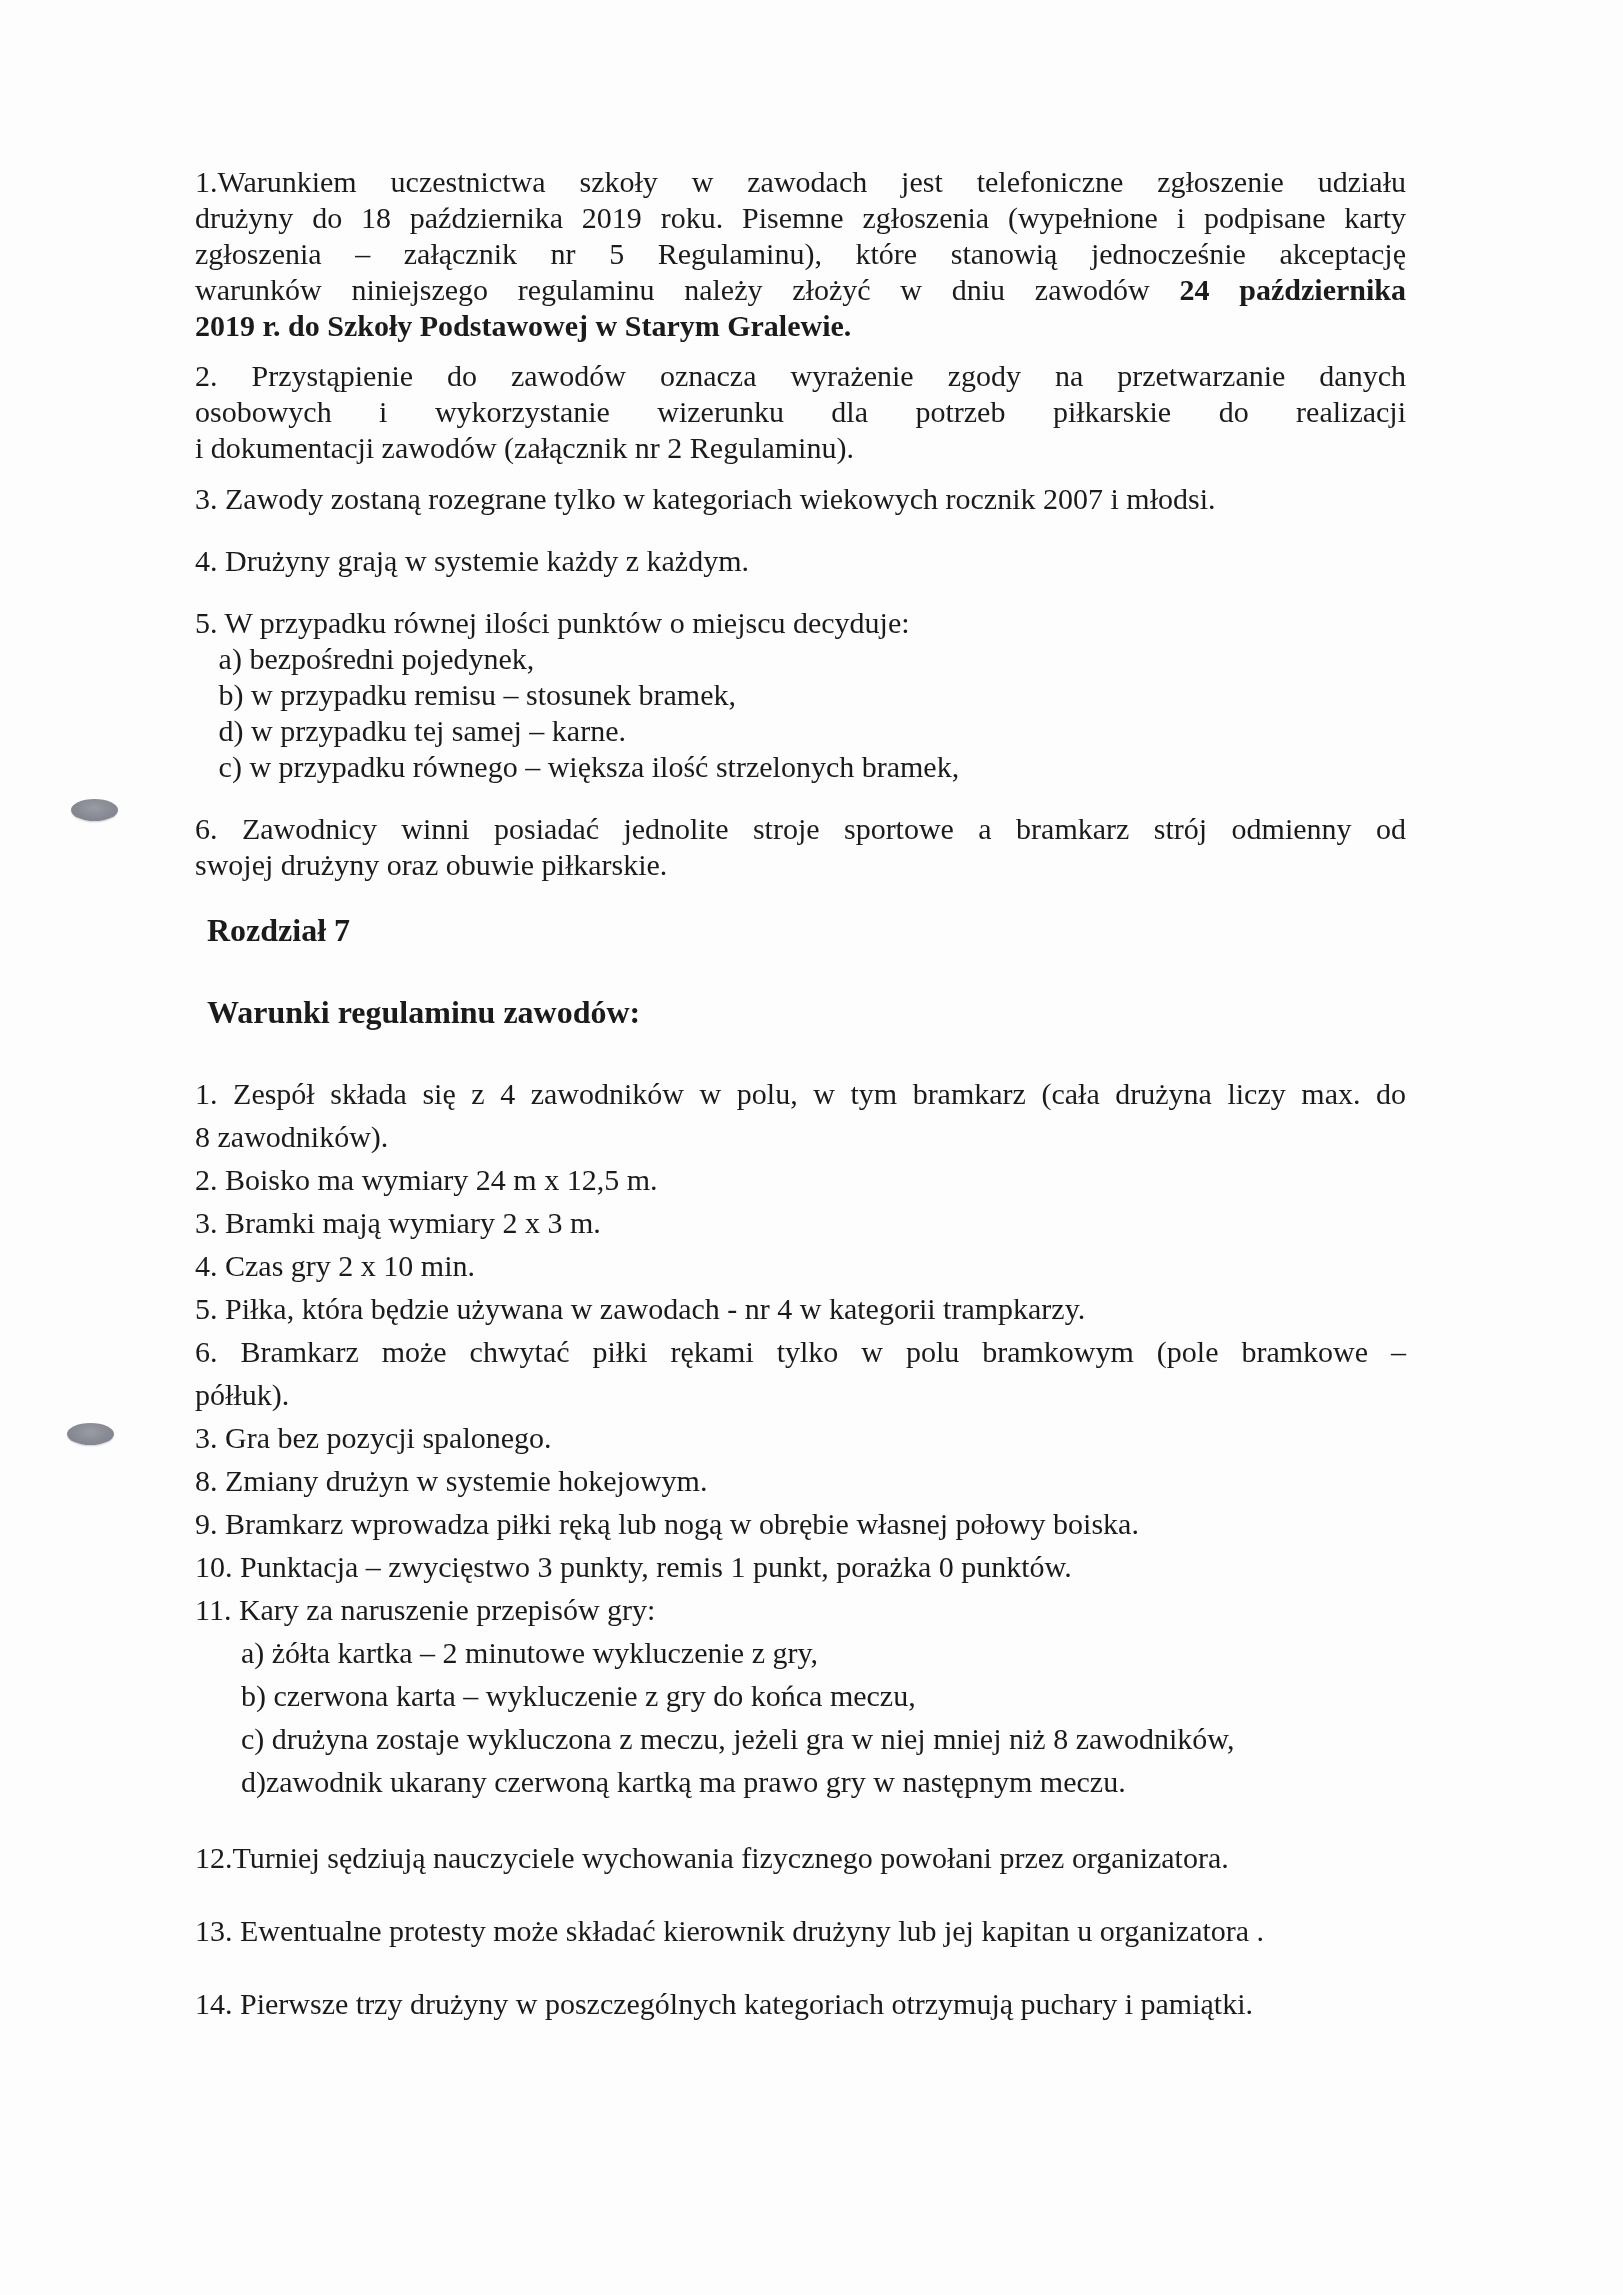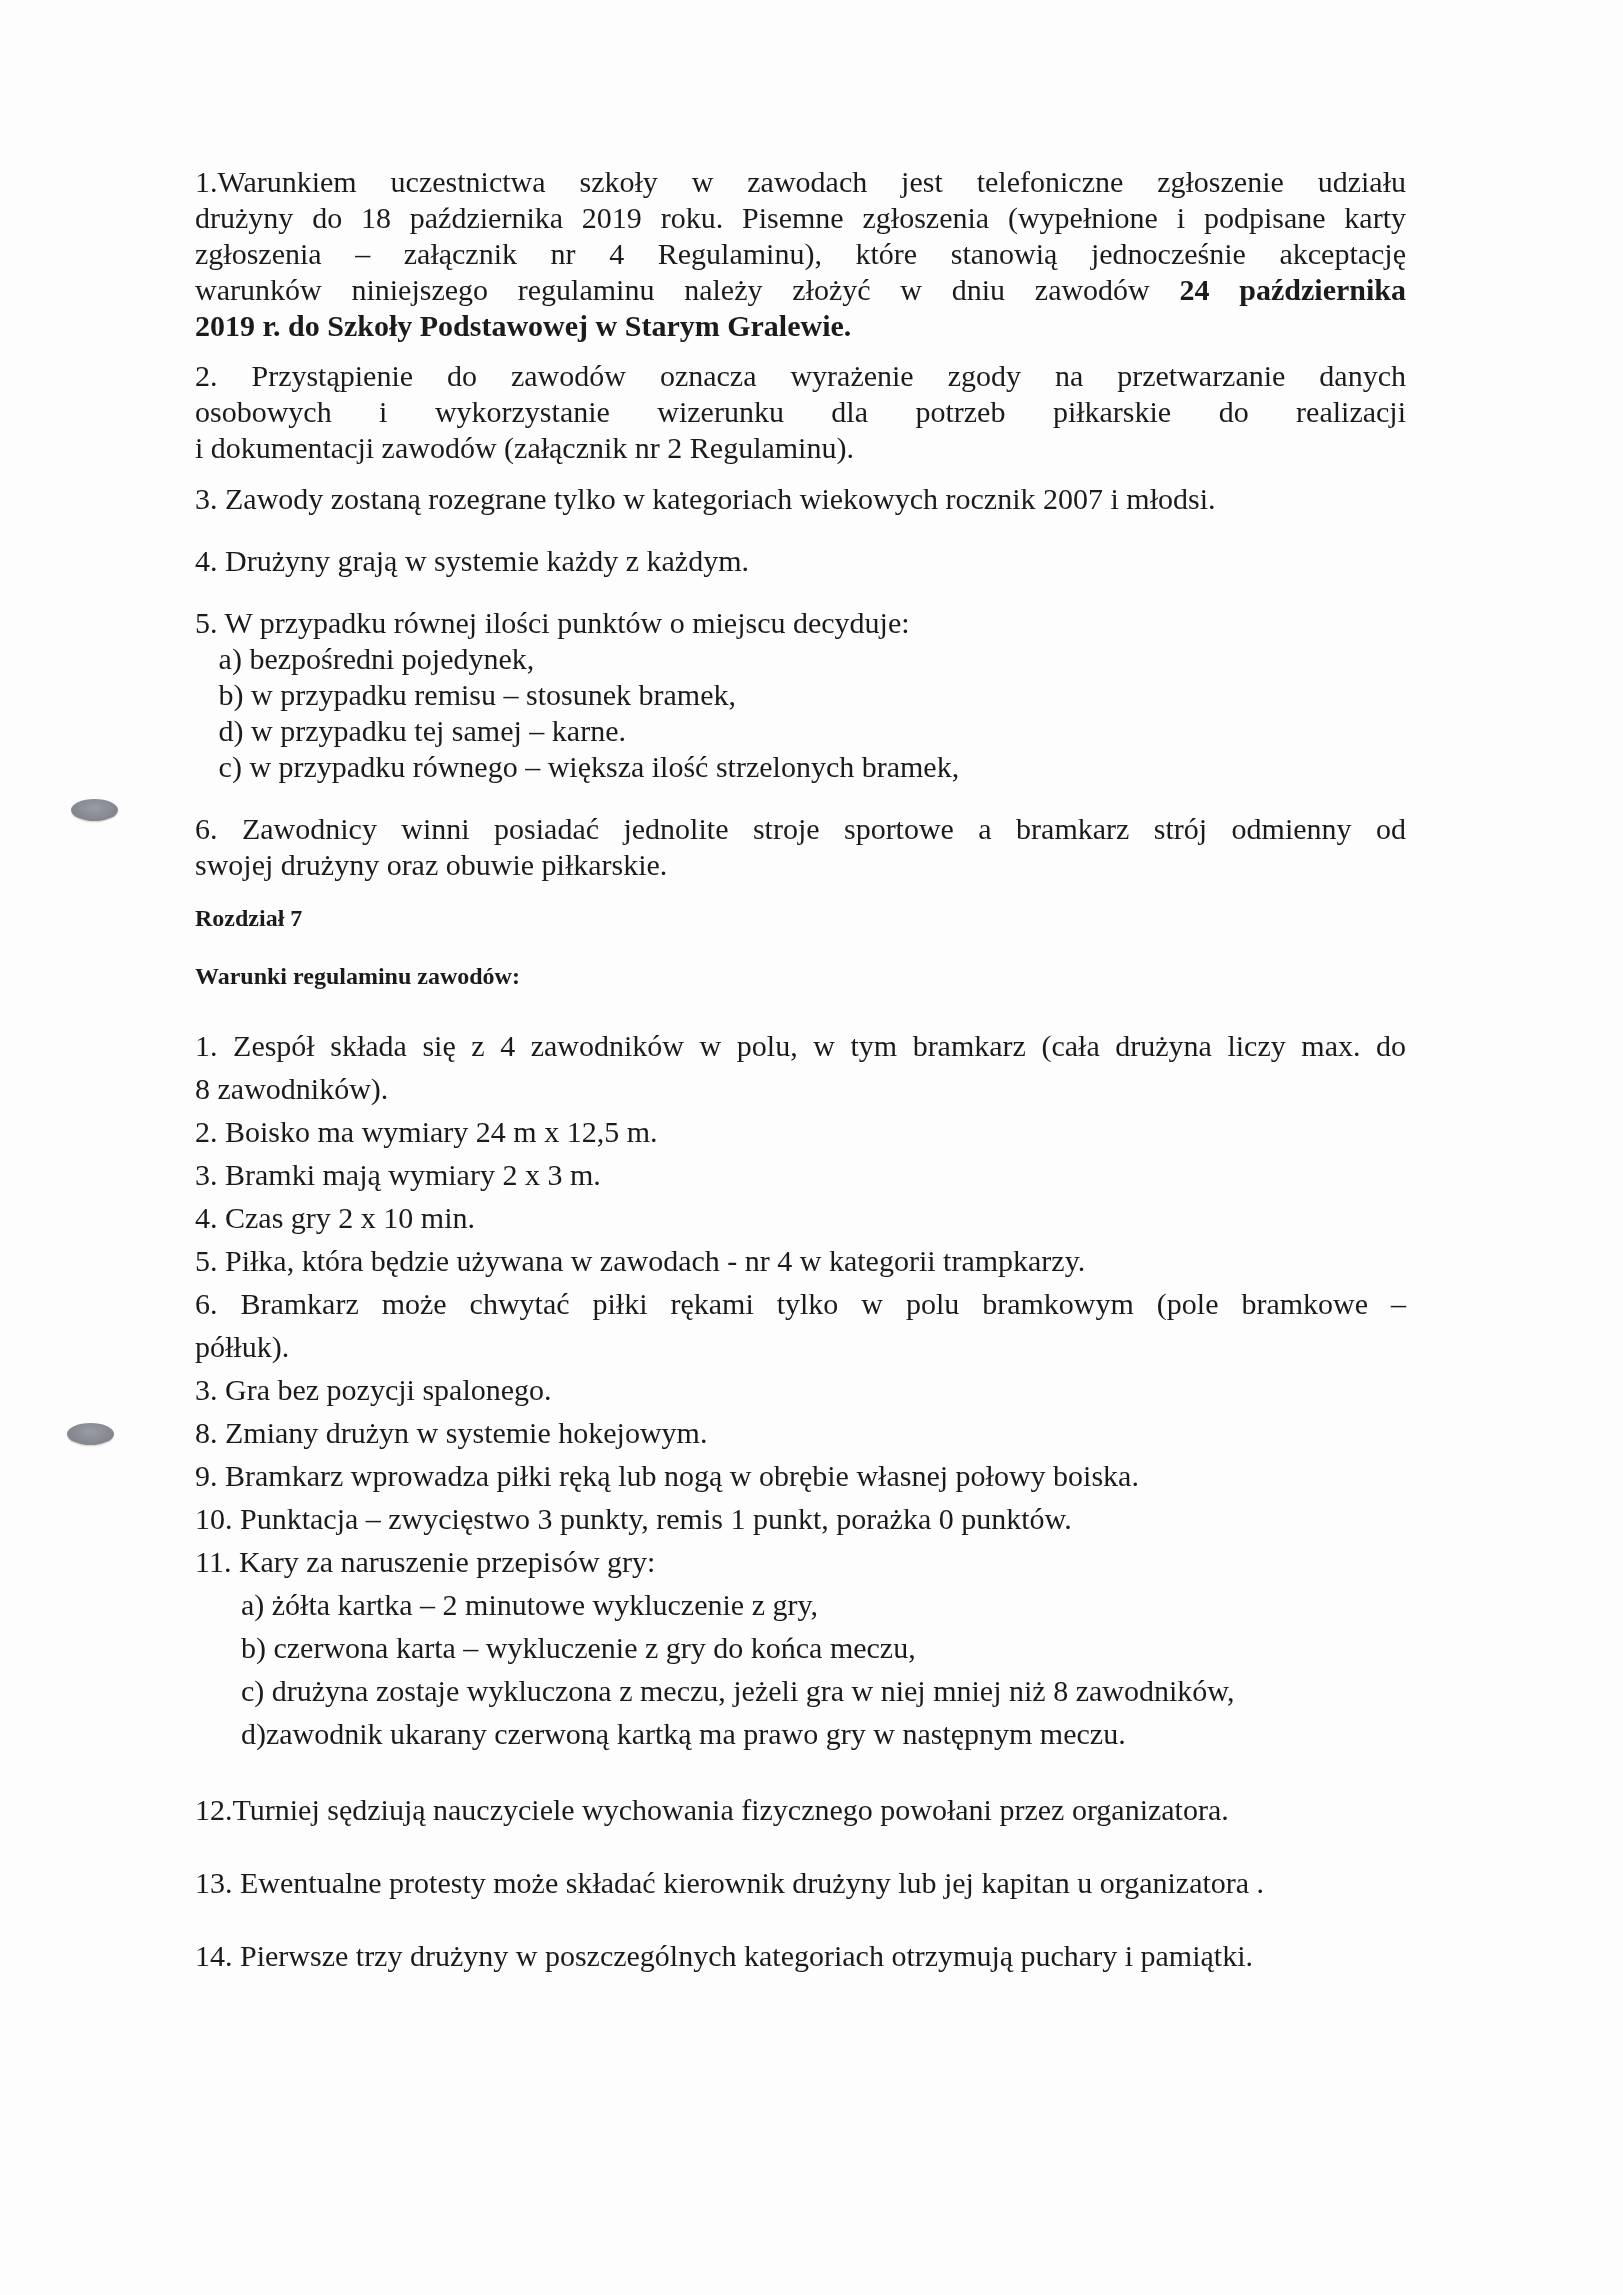--- a/index.html
+++ b/index.html
@@ -17,39 +17,39 @@
   }
   .p1 { left: 63px; top: 799px; }
   .p2 { left: 59px; top: 1423px; }
   .content { position: absolute; left: 187px; top: 164px; width: 1211px; font-size: 30px; }
   .para { margin: 0; line-height: 36px; text-align: justify; }
   .para .line { display: block; }
   .line.j { text-align-last: justify; }
   .b { font-weight: bold; }
   .sub { padding-left: 23.6px; line-height: 36px; display: block; }
   .sub2 { padding-left: 46px; line-height: 43px; display: block; }
-  .heading { font-weight: bold; font-size: 24px; margin: 0; }
+  .heading { font-weight: bold; font-size: 32px; margin: 12px; }
   .gap-s { height: 14.4px; }
   .gap-m { height: 26px; }
   .gap-l { height: 37px; }
   .r7 .rl { display: block; line-height: 43px; }
 </style>
 </head>
 <body>
 
 <div class="page">
   <div class="punch p1"></div>
   <div class="punch p2"></div>
 
   <div class="content">
 
     <p class="para">
       <span class="line j">1.Warunkiem uczestnictwa szkoły w zawodach jest telefoniczne zgłoszenie udziału</span>
       <span class="line j">drużyny do 18 października 2019 roku. Pisemne zgłoszenia (wypełnione i podpisane karty</span>
-      <span class="line j">zgłoszenia – załącznik nr 4 Regulaminu), które stanowią jednocześnie akceptację</span>
+      <span class="line j">zgłoszenia – załącznik nr 5 Regulaminu), które stanowią jednocześnie akceptację</span>
       <span class="line j"><span>warunków niniejszego regulaminu należy złożyć w dniu zawodów </span><span class="b">24 października</span></span>
       <span class="line b">2019 r. do Szkoły Podstawowej w Starym Gralewie.</span>
     </p>
     <div class="gap-s"></div>
 
     <p class="para">
       <span class="line j">2. Przystąpienie do zawodów oznacza wyrażenie zgody na przetwarzanie danych</span>
       <span class="line j">osobowych i wykorzystanie wizerunku dla potrzeb piłkarskie do realizacji</span>
       <span class="line">i dokumentacji zawodów (załącznik nr 2 Regulaminu).</span>
     </p>

